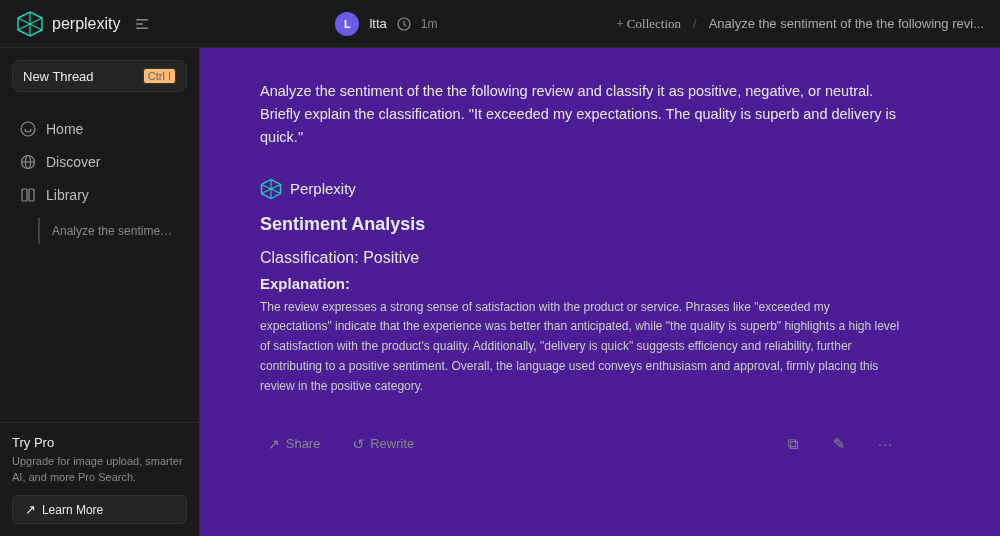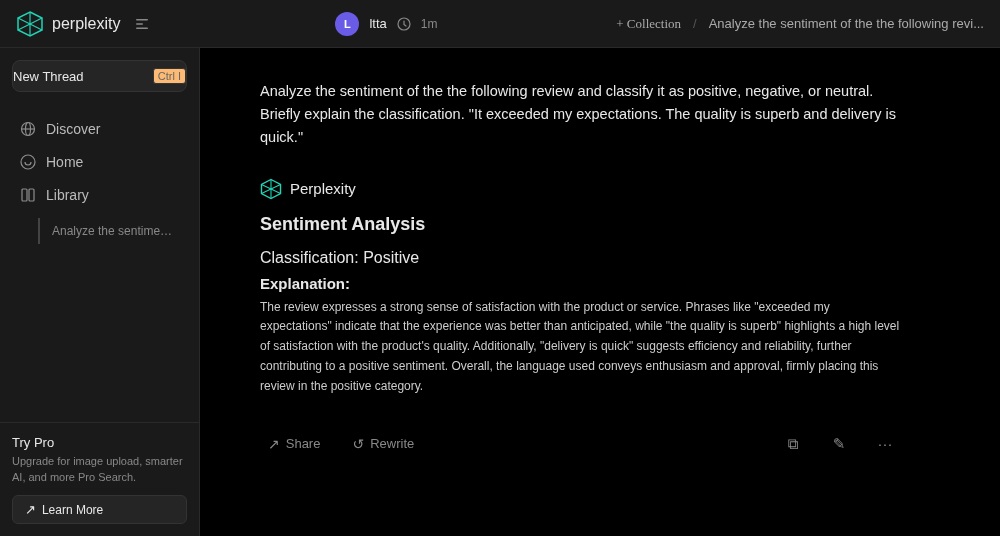--- a/index.html
+++ b/index.html
@@ -116,21 +116,21 @@
     .sidebar-top {
       padding: 12px;
     }
     .new-thread-btn {
       display: flex;
       align-items: center;
       justify-content: space-between;
       background: #252525;
       border: 1px solid #333;
       border-radius: 8px;
-      padding: 7px 0;
+      padding: 7px 10px;
       color: #e8e8e8;
       font-size: 13px;
       cursor: pointer;
       width: 100%;
       text-align: right;
     }
     .kbd {
       font-size: 11px;
       color: #666;
       background: #fdba74;
@@ -200,21 +200,21 @@
       font-size: 12px;
       cursor: pointer;
       width: 100%;
     }
 
     
     .content-area {
       flex: 1;
       overflow-y: auto;
       padding: 32px 60px;
-      background: #000000;
+      background: #4c1d95;
     }
     .content-area::-webkit-scrollbar { width: 6px; }
     .content-area::-webkit-scrollbar-track { background: #1a1a1a; }
     .content-area::-webkit-scrollbar-thumb { background: #333; border-radius: 3px; }
 
     .user-prompt {
       color: #e8e8e8;
       font-size: 14.5px;
       line-height: 1.6;
       margin-bottom: 28px;
@@ -345,32 +345,32 @@
     <div class="sidebar-top">
       <button class="new-thread-btn">
         <span>New Thread</span>
         <span class="kbd">Ctrl I</span>
       </button>
     </div>
 
     <div class="sidebar-nav">
       <div class="nav-item">
         <svg class="nav-icon" viewBox="0 0 16 16" fill="none">
+            <circle cx="8" cy="8" r="7" stroke="#aaa" stroke-width="1.2"></circle>
+            <path d="M5 8a3 3 0 006 0" stroke="#aaa" stroke-width="1.2"></path>
+          </svg>
+        <span>Home</span>
+      </div>
+      <div class="nav-item">
+        <svg class="nav-icon" viewBox="0 0 16 16" fill="none">
             <circle cx="8" cy="8" r="6.5" stroke="#aaa" stroke-width="1.2"></circle>
             <ellipse cx="8" cy="8" rx="2.5" ry="6.5" stroke="#aaa" stroke-width="1.2"></ellipse>
             <line x1="1.5" y1="8" x2="14.5" y2="8" stroke="#aaa" stroke-width="1.2"></line>
           </svg>
         <span>Discover</span>
-      </div>
-      <div class="nav-item">
-        <svg class="nav-icon" viewBox="0 0 16 16" fill="none">
-            <circle cx="8" cy="8" r="7" stroke="#aaa" stroke-width="1.2"></circle>
-            <path d="M5 8a3 3 0 006 0" stroke="#aaa" stroke-width="1.2"></path>
-          </svg>
-        <span>Home</span>
       </div>
       <div class="nav-item">
         <svg class="nav-icon" viewBox="0 0 16 16" fill="none">
             <rect x="2" y="2" width="5" height="12" rx="1" stroke="#aaa" stroke-width="1.2"></rect>
             <rect x="9" y="2" width="5" height="12" rx="1" stroke="#aaa" stroke-width="1.2"></rect>
           </svg>
         <span>Library</span>
       </div>
 
       <div class="library-section">

